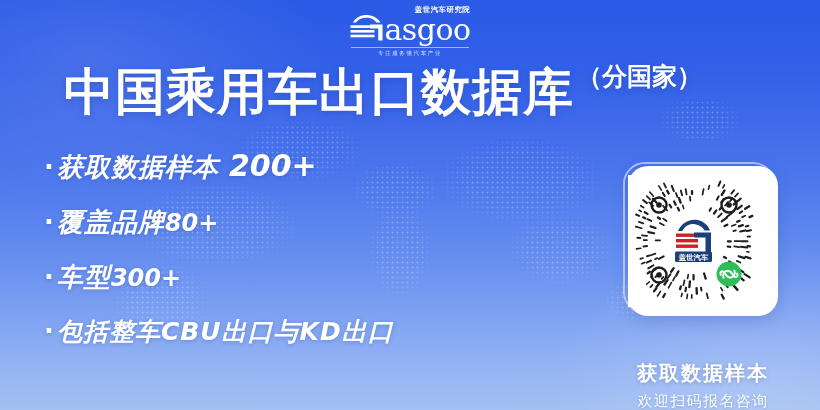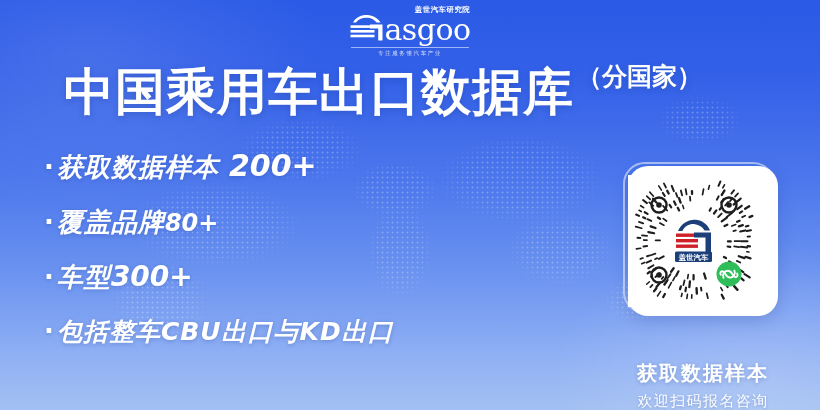--- a/index.html
+++ b/index.html
@@ -120,21 +120,21 @@
   }
   .bullet .dot{
     font-size:26px; margin-right:2px; font-style:normal;
   }
   .bullet .num{
     font-family:"DejaVu Sans","Liberation Sans",sans-serif;
     font-weight:700;text-align:right;
   }
   .bullet.b1 .num{ font-size:30px; margin-left:10px; letter-spacing:0; }
   .bullet.b2 .num{ font-size:24px; letter-spacing:0; }
-  .bullet.b3 .num{ font-size:28px; letter-spacing:0; }
+  .bullet.b3 .num{ font-size:24px; letter-spacing:0; }
   .bullet.b4 { font-size:25px; }
 
   
   .qr-block{
     position:absolute; left:628px; top:166px;
     width:170px;
   }
   .qr-outline{
     position:absolute; left:-5px; top:-4px;
     width:152px; height:152px;

